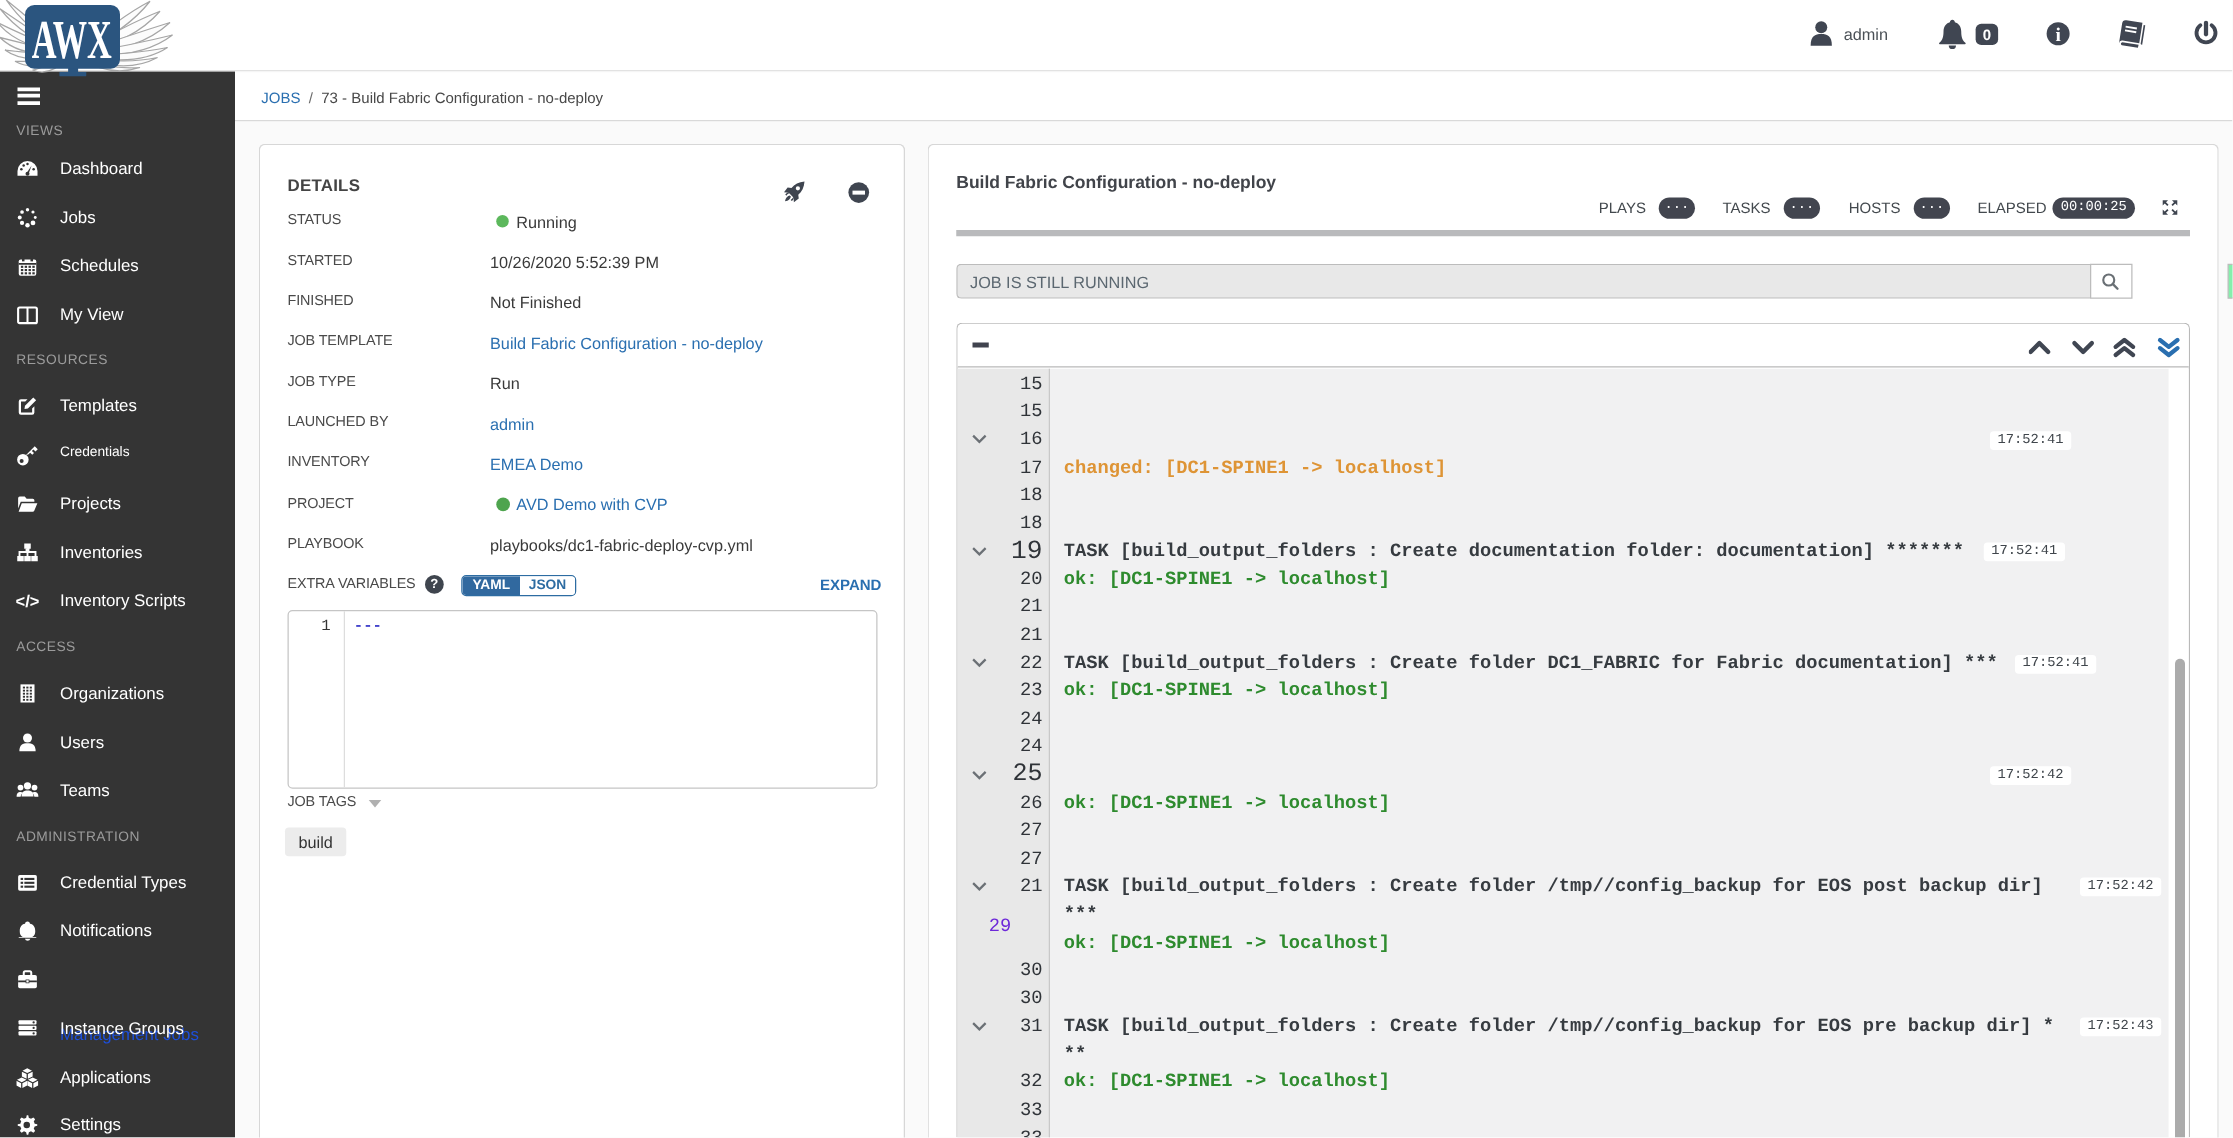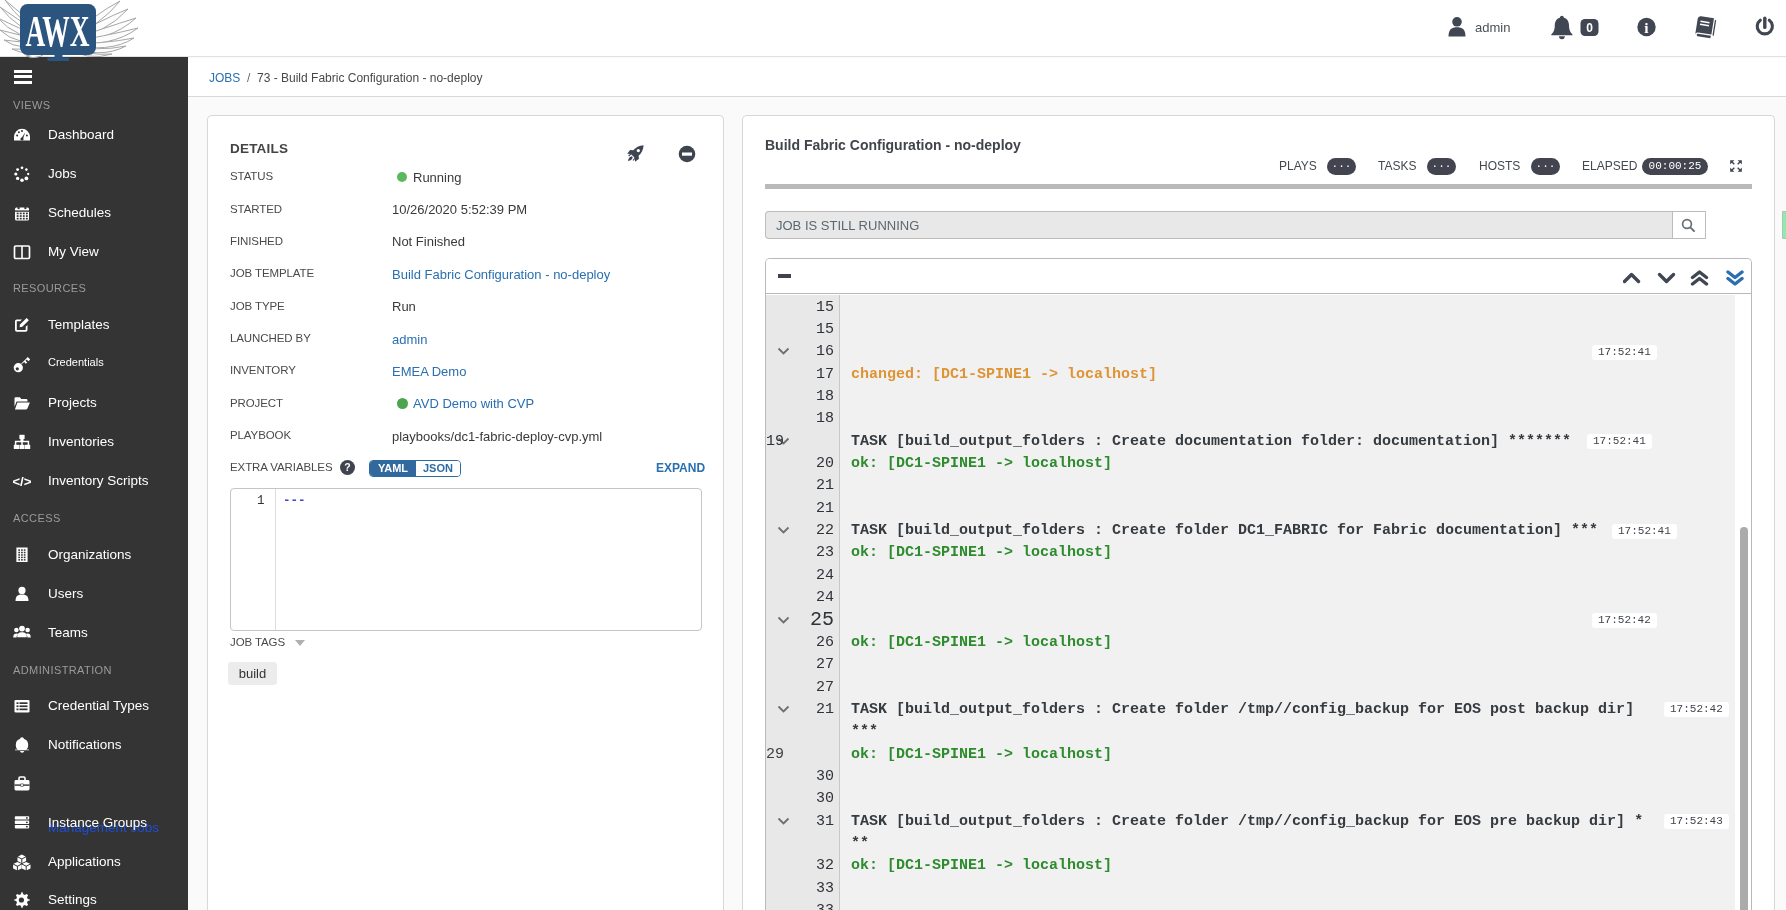--- a/index.html
+++ b/index.html
@@ -308,21 +308,21 @@
       </svg>
       <div class="mono" style="position:absolute;left:0;top:46.2px;width:68px;text-align:right;font-size:15px;line-height:22.35px;color:#2f3338">16</div>
       <div class="mono" style="position:absolute;left:826px;top:49.7px;height:15px;background:#fff;border-radius:3px;font-size:11px;color:#40464c;line-height:15px;padding:0 6px">17:52:41</div>
       <div class="mono" style="position:absolute;left:0;top:68.6px;width:68px;text-align:right;font-size:15px;line-height:22.35px;color:#2f3338">17</div>
       <div class="mono" style="position:absolute;left:85px;top:68.6px;font-size:15px;font-weight:bold;line-height:22.35px;color:#de9435;white-space:pre">changed: [DC1-SPINE1 -&gt; localhost]</div>
       <div class="mono" style="position:absolute;left:0;top:90.9px;width:68px;text-align:right;font-size:15px;line-height:22.35px;color:#2f3338">18</div>
       <div class="mono" style="position:absolute;left:0;top:113.2px;width:68px;text-align:right;font-size:15px;line-height:22.35px;color:#2f3338">18</div>
       <svg style="position:absolute;left:11px;top:141.8px" width="13" height="9" viewBox="0 0 13 9">
         <path d="M1.5 1.5 L6.5 6.5 L11.5 1.5" fill="none" stroke="#6b7075" stroke-width="1.8"></path>
       </svg>
-      <div class="mono" style="position:absolute;left:0;top:135.6px;width:68px;font-size:15px;line-height:22.35px;color:#2f3338">19</div>
+      <div class="mono" style="position:absolute;left:0;top:135.6px;width:68px;text-align:right;font-size:21px;line-height:22.35px;color:#2f3338">19</div>
       <div class="mono" style="position:absolute;left:85px;top:135.6px;font-size:15px;font-weight:bold;line-height:22.35px;color:#363b40;white-space:pre">TASK [build_output_folders : Create documentation folder: documentation] *******</div>
       <div class="mono" style="position:absolute;left:821px;top:139.1px;height:15px;background:#fff;border-radius:3px;font-size:11px;color:#40464c;line-height:15px;padding:0 6px">17:52:41</div>
       <div class="mono" style="position:absolute;left:0;top:158.0px;width:68px;text-align:right;font-size:15px;line-height:22.35px;color:#2f3338">20</div>
       <div class="mono" style="position:absolute;left:85px;top:158.0px;font-size:15px;font-weight:bold;line-height:22.35px;color:#2e8b2e;white-space:pre">ok: [DC1-SPINE1 -&gt; localhost]</div>
       <div class="mono" style="position:absolute;left:0;top:180.3px;width:68px;text-align:right;font-size:15px;line-height:22.35px;color:#2f3338">21</div>
       <div class="mono" style="position:absolute;left:0;top:202.7px;width:68px;text-align:right;font-size:15px;line-height:22.35px;color:#2f3338">21</div>
       <svg style="position:absolute;left:11px;top:231.2px" width="13" height="9" viewBox="0 0 13 9">
         <path d="M1.5 1.5 L6.5 6.5 L11.5 1.5" fill="none" stroke="#6b7075" stroke-width="1.8"></path>
       </svg>
       <div class="mono" style="position:absolute;left:0;top:225.0px;width:68px;text-align:right;font-size:15px;line-height:22.35px;color:#2f3338">22</div>
@@ -341,21 +341,21 @@
       <div class="mono" style="position:absolute;left:85px;top:336.8px;font-size:15px;font-weight:bold;line-height:22.35px;color:#2e8b2e;white-space:pre">ok: [DC1-SPINE1 -&gt; localhost]</div>
       <div class="mono" style="position:absolute;left:0;top:359.1px;width:68px;text-align:right;font-size:15px;line-height:22.35px;color:#2f3338">27</div>
       <div class="mono" style="position:absolute;left:0;top:381.5px;width:68px;text-align:right;font-size:15px;line-height:22.35px;color:#2f3338">27</div>
       <svg style="position:absolute;left:11px;top:410.0px" width="13" height="9" viewBox="0 0 13 9">
         <path d="M1.5 1.5 L6.5 6.5 L11.5 1.5" fill="none" stroke="#6b7075" stroke-width="1.8"></path>
       </svg>
       <div class="mono" style="position:absolute;left:0;top:403.8px;width:68px;text-align:right;font-size:15px;line-height:22.35px;color:#2f3338">21</div>
       <div class="mono" style="position:absolute;left:85px;top:403.8px;font-size:15px;font-weight:bold;line-height:22.35px;color:#363b40;white-space:pre">TASK [build_output_folders : Create folder /tmp//config_backup for EOS post backup dir]</div>
       <div class="mono" style="position:absolute;left:898px;top:407.3px;height:15px;background:#fff;border-radius:3px;font-size:11px;color:#40464c;line-height:15px;padding:0 6px">17:52:42</div>
       <div class="mono" style="position:absolute;left:85px;top:426.2px;font-size:15px;font-weight:bold;line-height:22.35px;color:#363b40;white-space:pre">***</div>
-      <div class="mono" style="position:absolute;left:0;top:449px;width:68px;text-align:left;font-size:15px;line-height:22.35px;color:#404040">29</div>
+      <div class="mono" style="position:absolute;left:0;top:436px;width:68px;text-align:center;font-size:15px;line-height:22.35px;color:#6d28d9">29</div>
       <div class="mono" style="position:absolute;left:85px;top:448.5px;font-size:15px;font-weight:bold;line-height:22.35px;color:#2e8b2e;white-space:pre">ok: [DC1-SPINE1 -&gt; localhost]</div>
       <div class="mono" style="position:absolute;left:0;top:470.9px;width:68px;text-align:right;font-size:15px;line-height:22.35px;color:#2f3338">30</div>
       <div class="mono" style="position:absolute;left:0;top:493.2px;width:68px;text-align:right;font-size:15px;line-height:22.35px;color:#2f3338">30</div>
       <svg style="position:absolute;left:11px;top:521.8px" width="13" height="9" viewBox="0 0 13 9">
         <path d="M1.5 1.5 L6.5 6.5 L11.5 1.5" fill="none" stroke="#6b7075" stroke-width="1.8"></path>
       </svg>
       <div class="mono" style="position:absolute;left:0;top:515.6px;width:68px;text-align:right;font-size:15px;line-height:22.35px;color:#2f3338">31</div>
       <div class="mono" style="position:absolute;left:85px;top:515.6px;font-size:15px;font-weight:bold;line-height:22.35px;color:#363b40;white-space:pre">TASK [build_output_folders : Create folder /tmp//config_backup for EOS pre backup dir] *</div>
       <div class="mono" style="position:absolute;left:898px;top:519.1px;height:15px;background:#fff;border-radius:3px;font-size:11px;color:#40464c;line-height:15px;padding:0 6px">17:52:43</div>
       <div class="mono" style="position:absolute;left:85px;top:537.9px;font-size:15px;font-weight:bold;line-height:22.35px;color:#363b40;white-space:pre">**</div>

